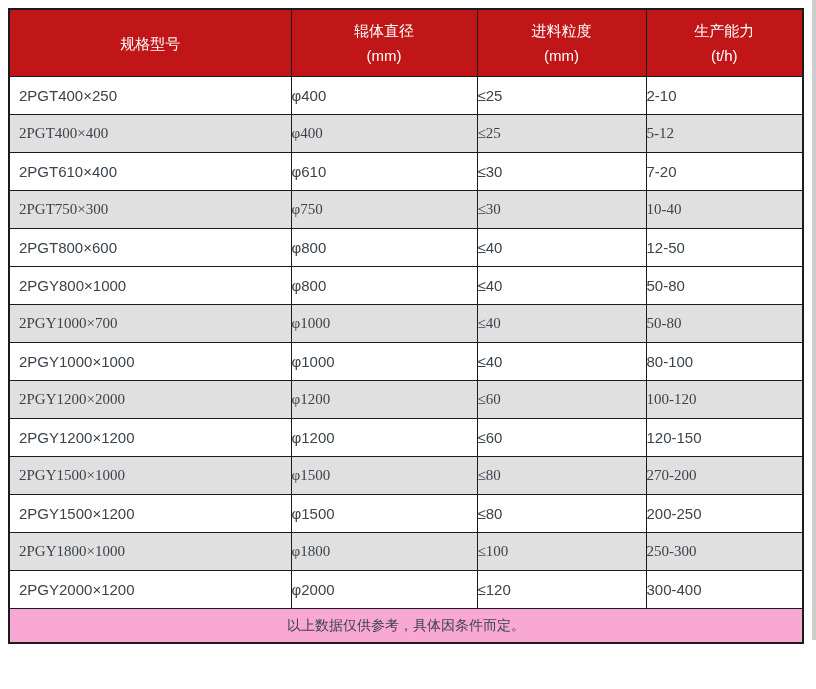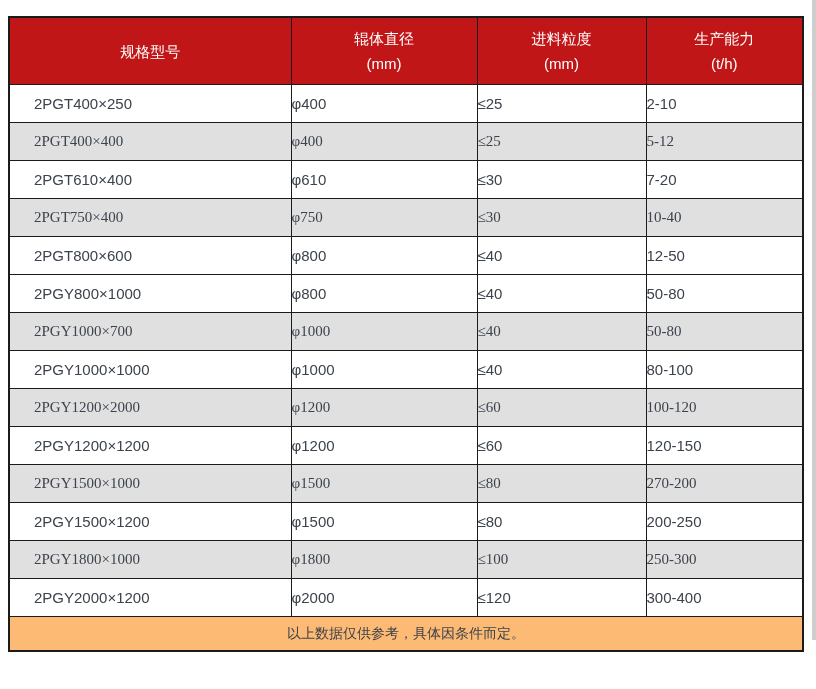--- a/index.html
+++ b/index.html
@@ -18,21 +18,21 @@
     position: absolute;
     top: 0;
     right: 0;
     width: 4px;
     height: 640px;
     background: #cdcdcd;
   }
   table.spec-table {
     position: absolute;
     left: 8px;
-    top: 16px;
+    top: 8px;
     width: 794px;
     border-collapse: collapse;
     border: 2px solid #1b1b1b;
     table-layout: fixed;
   }
   .spec-table th, .spec-table td {
     border: 1px solid #1b1b1b;
   }
   .spec-table thead th {
     background: #c01617;
@@ -60,25 +60,25 @@
     vertical-align: middle;
     padding: 0;
     background: #ffffff;
   }
   .spec-table tbody tr.alt td {
     background: #e0e0e0;
     font-family: Liberation Serif, serif;
   }
   .spec-table tbody td.left {
     text-align: left;
-    padding-left: 24px;
+    padding-left: 9px;
   }
   .spec-table tfoot td {
     height: 31px;
-    background: #fdba74;
+    background: #f9a8d4;
     color: #3c434c;
     font-size: 14px;
     text-align: center;
     vertical-align: middle;
   }
 </style>
 </head>
 <body>
 
 <div class="screen-edge-right"></div>
@@ -123,21 +123,21 @@
         <td>≤25</td>
         <td>5-12</td>
       </tr>
       <tr>
         <td class="left">2PGT610×400</td>
         <td>φ610</td>
         <td>≤30</td>
         <td>7-20</td>
       </tr>
       <tr class="alt">
-        <td class="left">2PGT750×400</td>
+        <td class="left">2PGT750×300</td>
         <td>φ750</td>
         <td>≤30</td>
         <td>10-40</td>
       </tr>
       <tr>
         <td class="left">2PGT800×600</td>
         <td>φ800</td>
         <td>≤40</td>
         <td>12-50</td>
       </tr>

